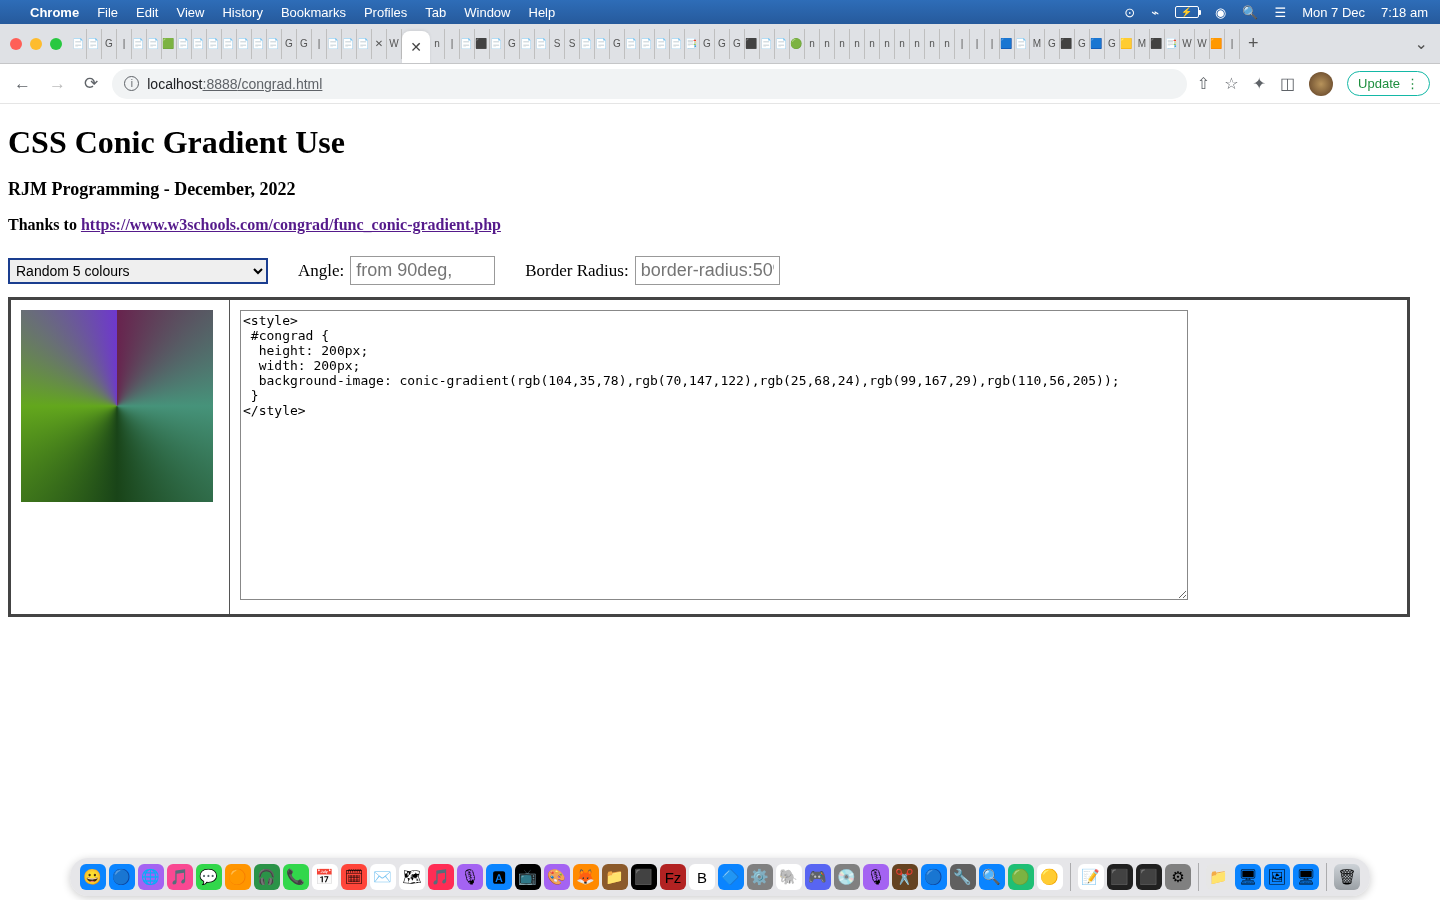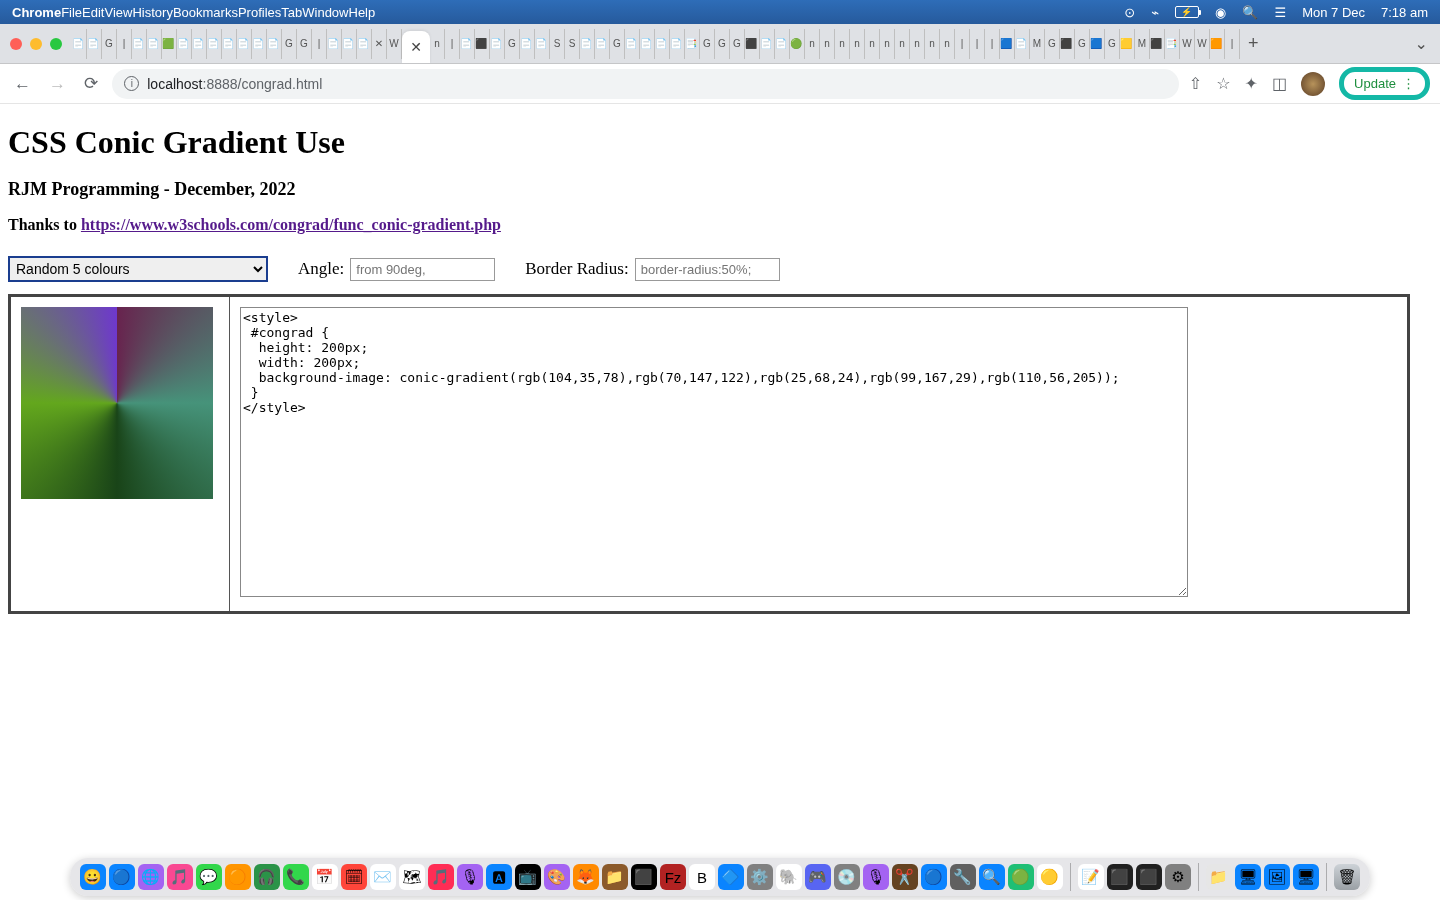--- a/index.html
+++ b/index.html
@@ -24,20 +24,21 @@
       align-items: center;
       padding: 0 12px;
       color: #fff;
       font-size: 13px;
       justify-content: space-between;
       font-weight: 500;
     }
     .menubar-left, .menubar-right {
       display: flex;
       align-items: center;
+      gap: 18px;
     }
     .menubar-left .apple-logo {
       font-size: 15px;
     }
     .menubar-left .app-name {
       font-weight: 700;
     }
     .menubar-right {
       gap: 16px;
     }
@@ -171,33 +172,33 @@
       border-radius: 50%;
       width: 15px;
       height: 15px;
       font-size: 10px;
       display: flex;
       align-items: center;
       justify-content: center;
       line-height: 1;
       color: #5f6368;
     }
-    .url-host { color: #5f6368; }
+    .url-host { color: #5f6368; text-decoration: underline; }
     .url-path { color: #202124; }
     .toolbar-actions {
       display: flex;
       align-items: center;
       gap: 14px;
     }
     .toolbar-actions .ticon {
       color: #5f6368;
       font-size: 16px;
     }
     .update-btn {
-      border: 5px solid #14b8a6;
+      border: 1px solid #14b8a6;
       color: #1e8e3e;
       border-radius: 16px;
       padding: 4px 10px;
       font-size: 13px;
       display: flex;
       align-items: center;
       gap: 6px;
     }
     .profile-avatar {
       width: 24px;
@@ -241,21 +242,21 @@
       font-size: 14px;
       border: 2px solid #1a3d8f;
       background: #efefef;
       padding: 2px;
       font-family: Arial, sans-serif;
     }
     .control-label {
       font-size: 17px;
     }
     .controls-row input {
-      font-size: 13px;
+      font-size: 18px;
       border: 1px solid #999;
       padding: 3px 5px;
       width: 145px;
       font-family: Arial, sans-serif;
     }
     .ctrl-group {
       display: flex;
       align-items: center;
       gap: 6px;
     }

